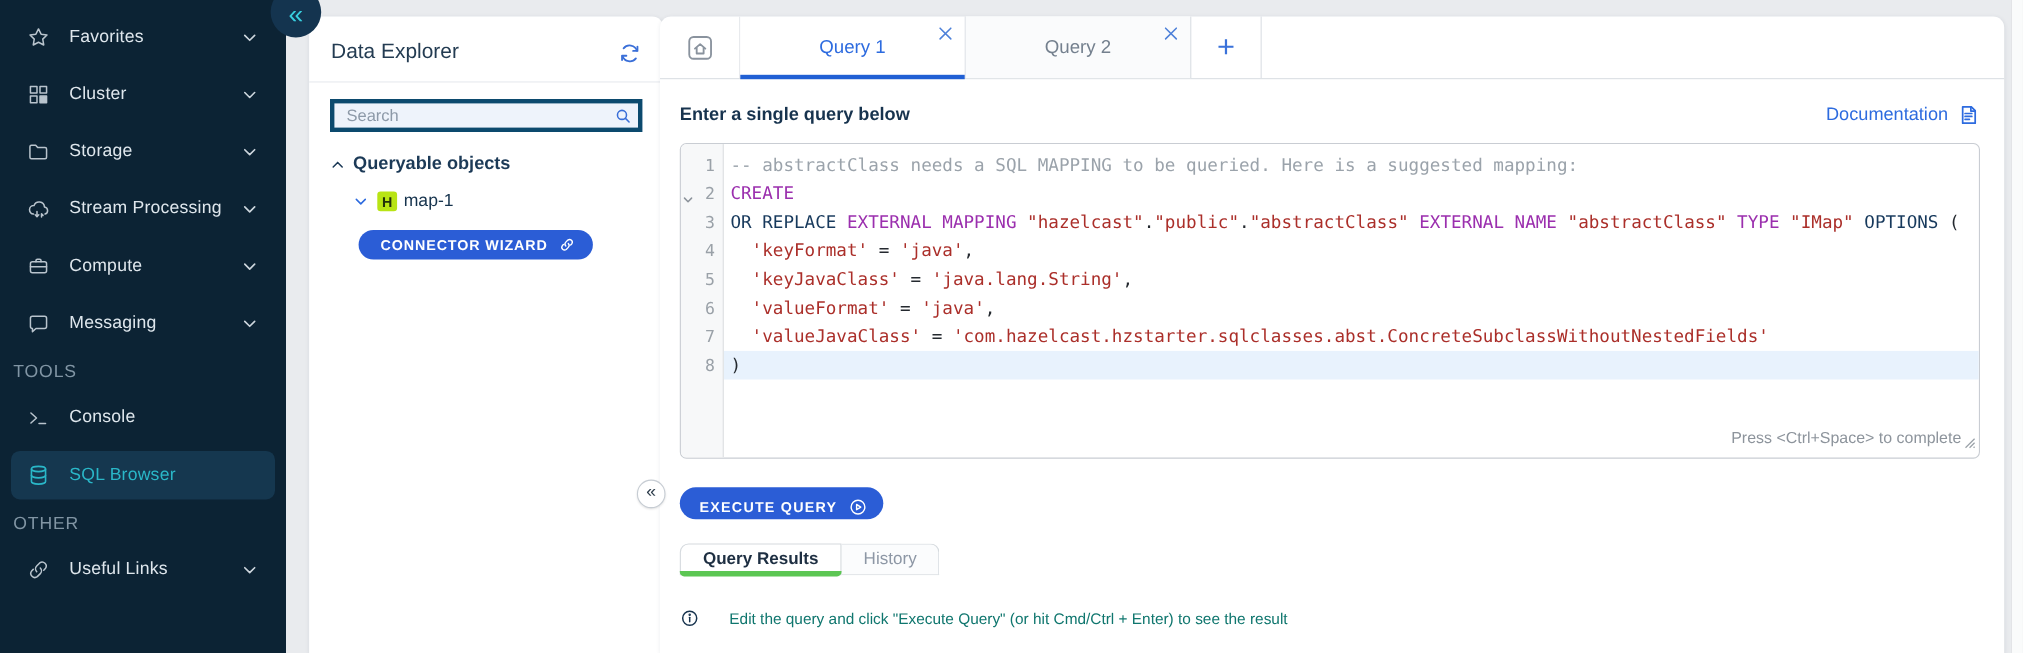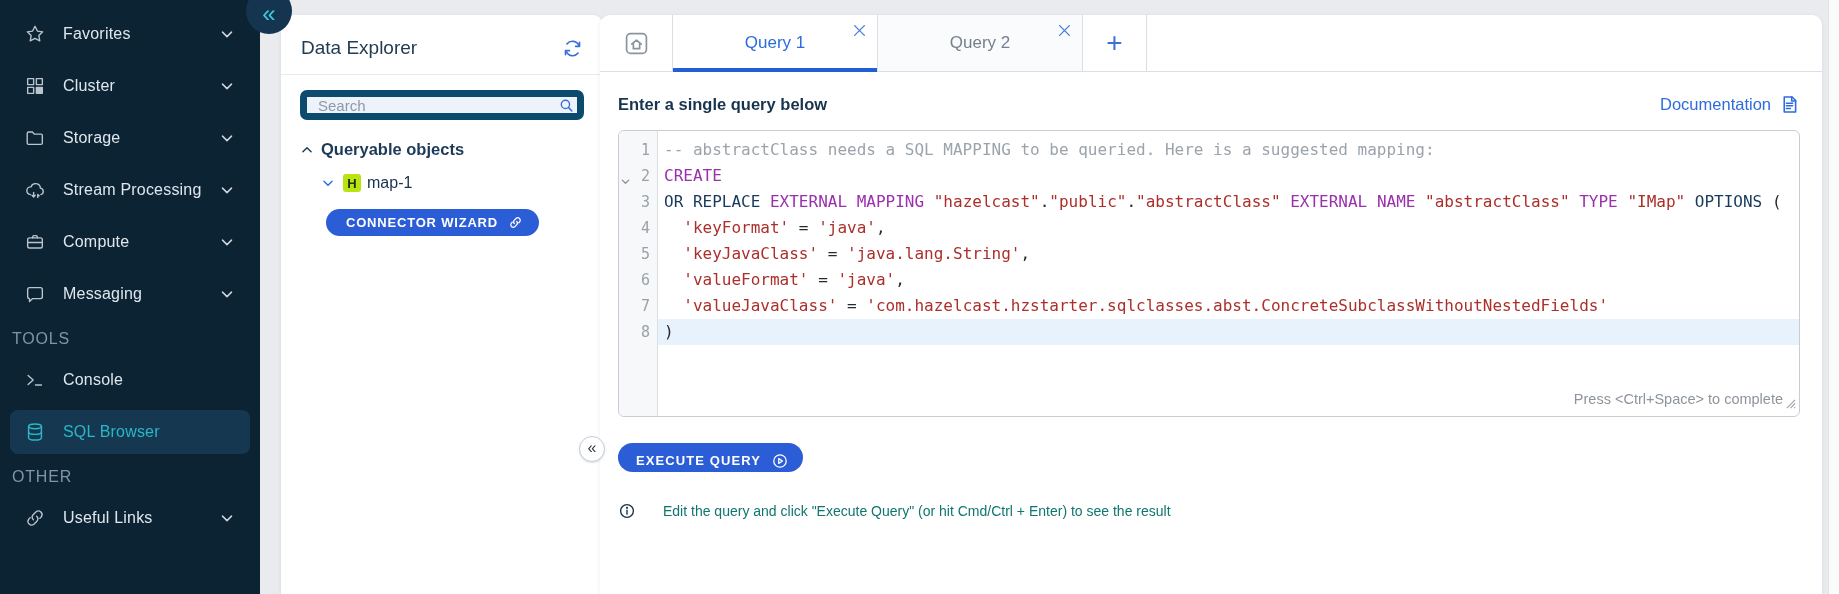--- a/index.html
+++ b/index.html
@@ -25,21 +25,21 @@
   .card { position:absolute; top:15px; bottom:0; background:#fff; border-radius:10px 10px 0 0; box-shadow:0 1px 4px rgba(20,40,60,.08); }
   .de-card { left:281px; width:322px; }
   .main-card { left:600px; width:1222px; }
 
   
   .de-head { display:flex; align-items:center; justify-content:space-between; padding:22px 20px 15px 20px; }
   .de-title { font-size:19px; color:#243c52; }
   .icn svg { display:block; }
   .de-divider { height:1px; background:#e7eaee; }
   .de-search { margin:15px 19px 0 19px; position:relative; }
-  .de-search input { width:100%; height:30px; border:7px solid #0c4a6e; border-radius:7px; background:#eef3fb;
+  .de-search input { width:100%; height:30px; border:4px solid #0c4a6e; border-radius:0; background:#eef3fb;
      padding:0 30px 0 11px; font-size:15px; font-family:"Liberation Sans",sans-serif; color:#17334e; outline:none; }
   .de-search input::placeholder { color:#8d99a8; }
   .de-search .icn { position:absolute; right:9px; top:7px; }
   .tree { margin-top:20px; }
   .tree-group { display:flex; align-items:center; padding-left:19px; cursor:pointer; }
   .tree-group .g-label { font-size:16.5px; font-weight:bold; color:#1c3a57; margin-left:7px; }
   .tree-item { display:flex; align-items:center; padding-left:40px; margin-top:15px; cursor:pointer; }
   .badge-h { background:#b8e414; color:#22300a; font-size:13px; font-weight:bold; width:18px; height:18px;
      border-radius:3px; display:inline-flex; align-items:center; justify-content:center; margin:0 6px 0 8px; }
   .tree-item .t-label { font-size:16px; color:#16334d; }
@@ -364,20 +364,24 @@
     <button class="btn-blue execute-btn">
       <span>EXECUTE QUERY</span>
       <span class="icn">
         <svg width="18" height="18" viewBox="0 0 24 24" fill="none" stroke="#fff" stroke-width="1.7" stroke-linejoin="round">
           <circle cx="12" cy="12" r="8.3"></circle>
             <path d="M10.3 8.8l5 3.2-5 3.2z"></path>
         </svg>
       </span>
     </button>
 
+    <div class="rtabs" id="result-tabs">
+        <div class="r-tab active">Query Results</div>
+        <div class="r-tab inactive">History</div>
+      </div>
 
     <div class="info-row">
       <span class="icn">
         <svg width="18" height="18" viewBox="0 0 24 24" fill="none" stroke="#17334e" stroke-width="1.8" stroke-linecap="round">
           <circle cx="12" cy="12" r="8.5"></circle>
             <path d="M12 11v5.2"></path>
             <circle cx="12" cy="7.8" r="0.6" fill="#17334e"></circle>
         </svg>
       </span>
       <span class="info-text">Edit the query and click "Execute Query" (or hit Cmd/Ctrl + Enter) to see the result</span>

